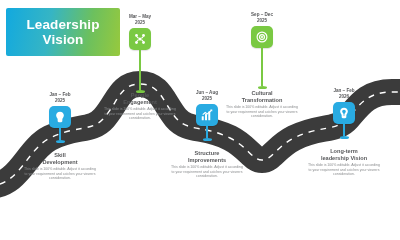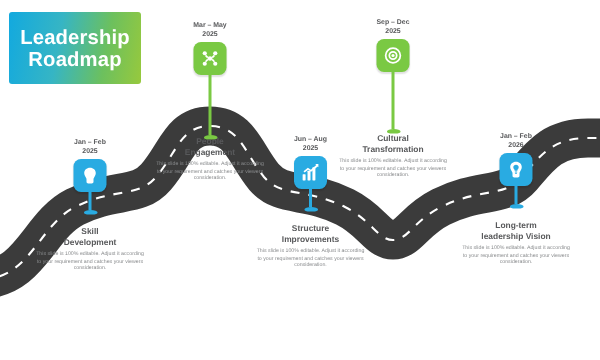--- a/index.html
+++ b/index.html
@@ -23,21 +23,21 @@
     height: 225px;
     overflow: hidden;
     background: #ffffff;
   }
 
   
   .title-card {
     position: absolute;
     left: 6px;
     top: 8px;
-    width: 88px;
+    width: 114px;
     height: 48px;
     border-radius: 2px;
     background: linear-gradient(100deg, #12A9DF 0%, #36B5C4 38%, #6CC05E 72%, #97C93D 100%);
     display: flex;
     flex-direction: column;
     align-items: center;
     justify-content: center;
   }
   .title-line {
     color: #ffffff;
@@ -122,21 +122,21 @@
     color: #8a8c8e;
   }
 </style>
 </head>
 <body>
 
 <div id="stage">
 
   <div class="title-card">
     <div class="title-line">Leadership</div>
-    <div class="title-line">Roadmap</div>
+    <div class="title-line">Vision</div>
   </div>
 
   <svg id="road" viewBox="0 0 400 225">
     <path d="M -12 186
              C 20 186, 26 150, 50 138
              C 76 125, 92 132, 104 118
              C 118 102, 120 84, 140 84
              C 160 84, 163 102, 176 118
              C 188 132, 204 125, 230 138
              C 248 147, 252 160, 262 160

